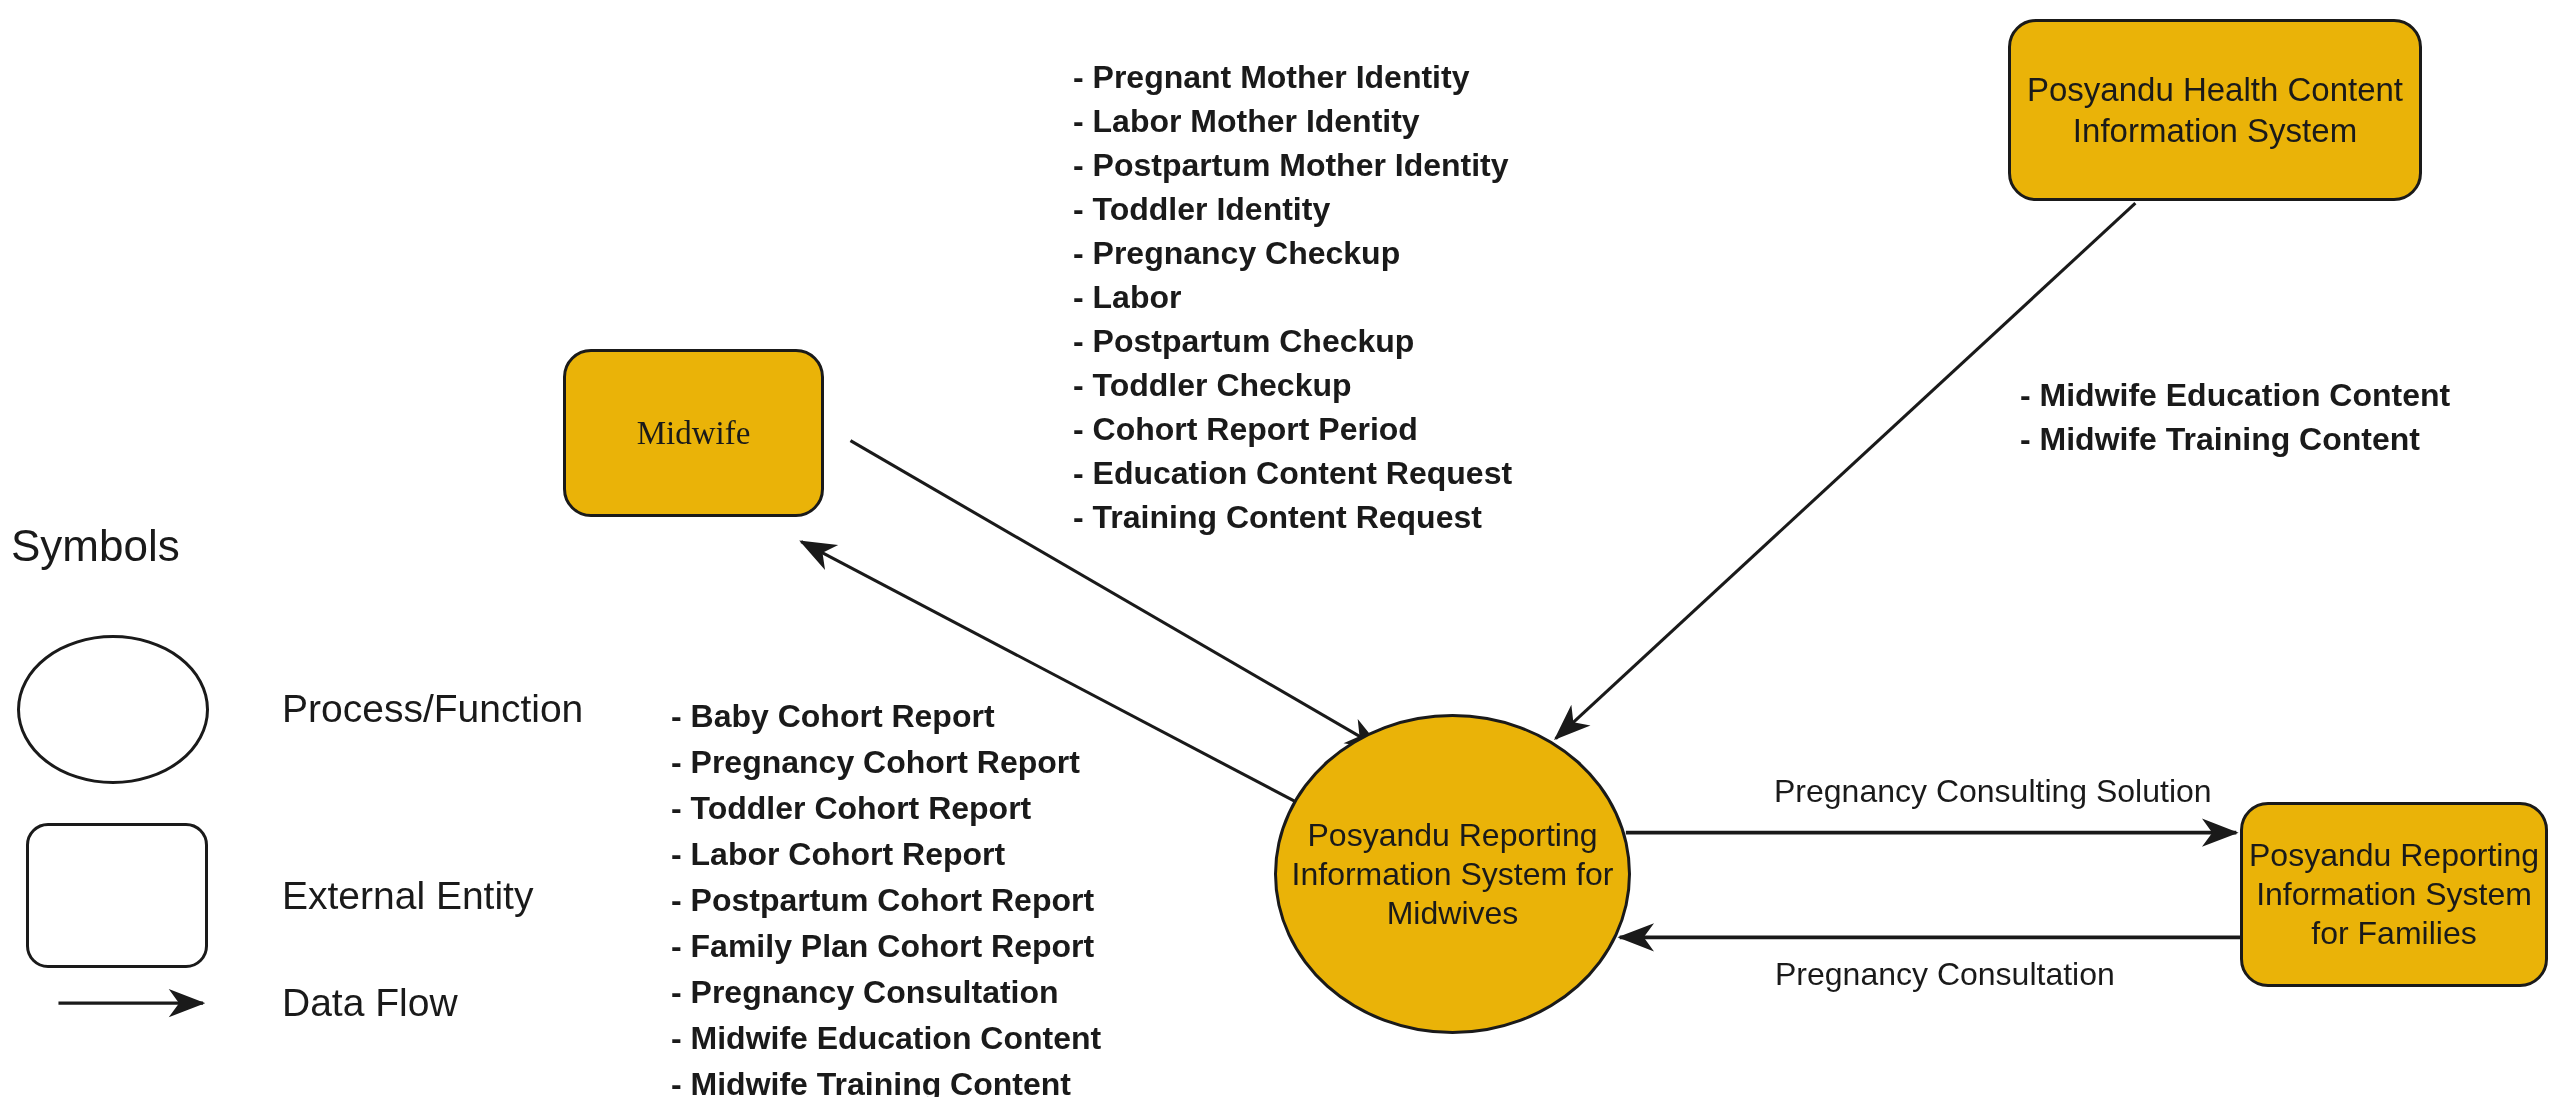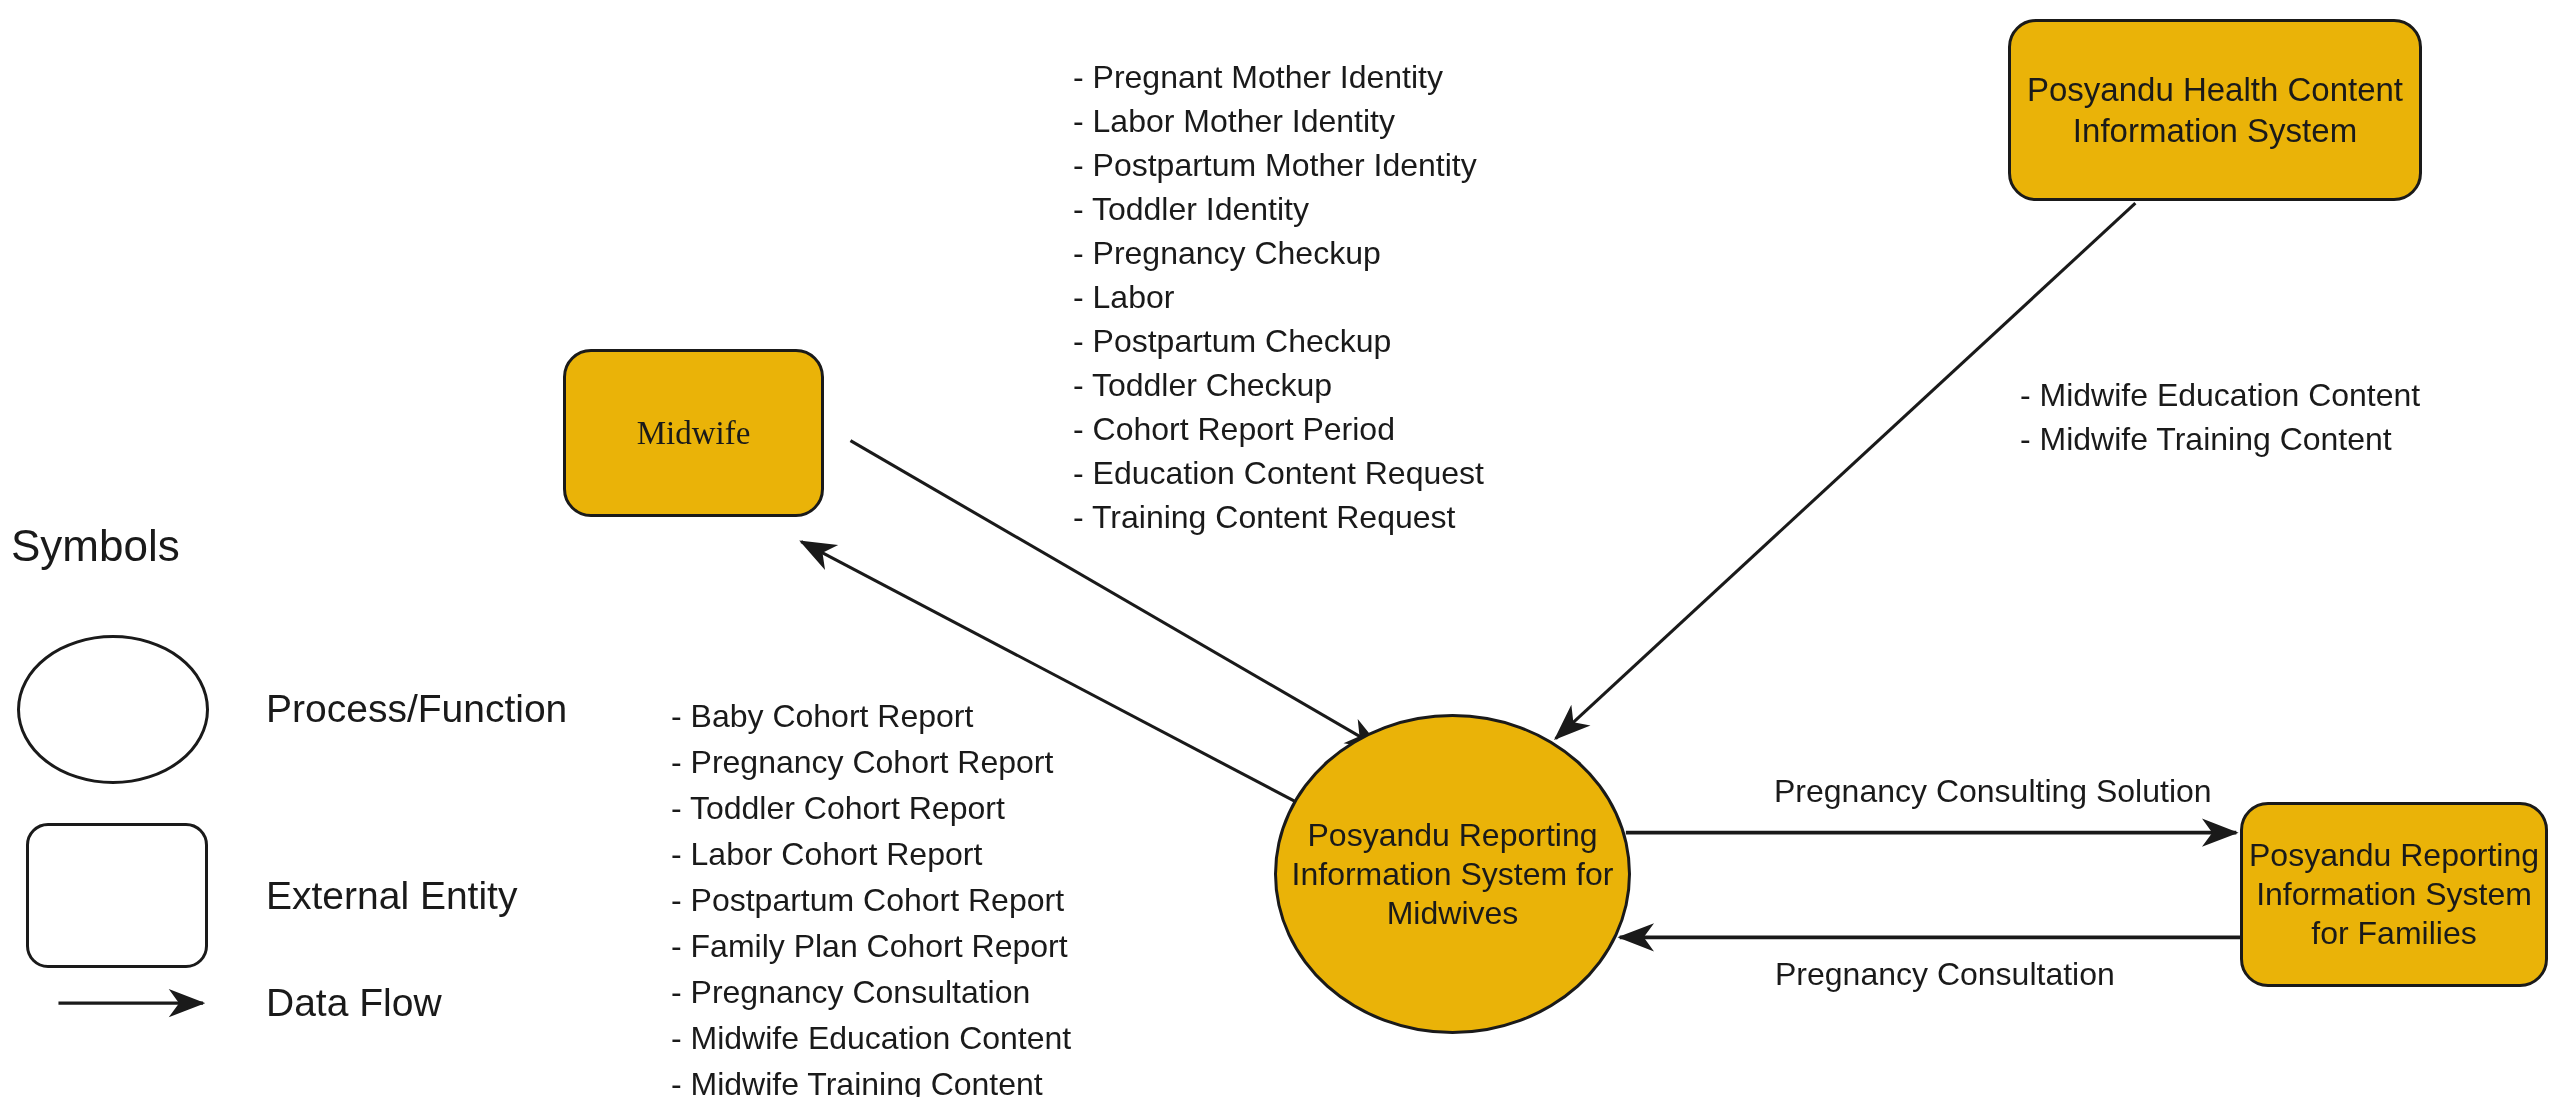--- a/index.html
+++ b/index.html
@@ -40,21 +40,21 @@
     font-size: 33px;
     line-height: 41px;
   }
   .rect-node { border-radius: 28px; }
   .ellipse-node { border-radius: 50%; border-width: 3.1px; }
   .flow-list {
     position: absolute;
     font-size: 32px;
     white-space: nowrap;
   }
-  .flow-list .list-line { line-height: 44px; }
+  .flow-list .list-line { line-height: 44px; font-weight: bold; }
   .flow-list.out-list .list-line { line-height: 46px; }
   .flow-label {
     position: absolute;
     font-size: 32px;
     white-space: nowrap;
   }
   .legend-title {
     position: absolute;
     left: 11px; top: 521px;
     font-size: 44px;
@@ -71,21 +71,21 @@
     border-radius: 50%;
   }
   .legend-rect {
     left: 26px; top: 823px;
     width: 182px; height: 145px;
     border: 3.7px solid #1a1a1a;
     border-radius: 22px;
   }
   .legend-label {
     position: absolute;
-    left: 266px;
+    left: 282px;
     font-size: 39px;
     white-space: nowrap;
   }
 </style>
 </head>
 <body>
 
 <div class="canvas">
 
   <svg class="arrow-layer" viewBox="0 0 4186 1784" xmlns="http://www.w3.org/2000/svg">

